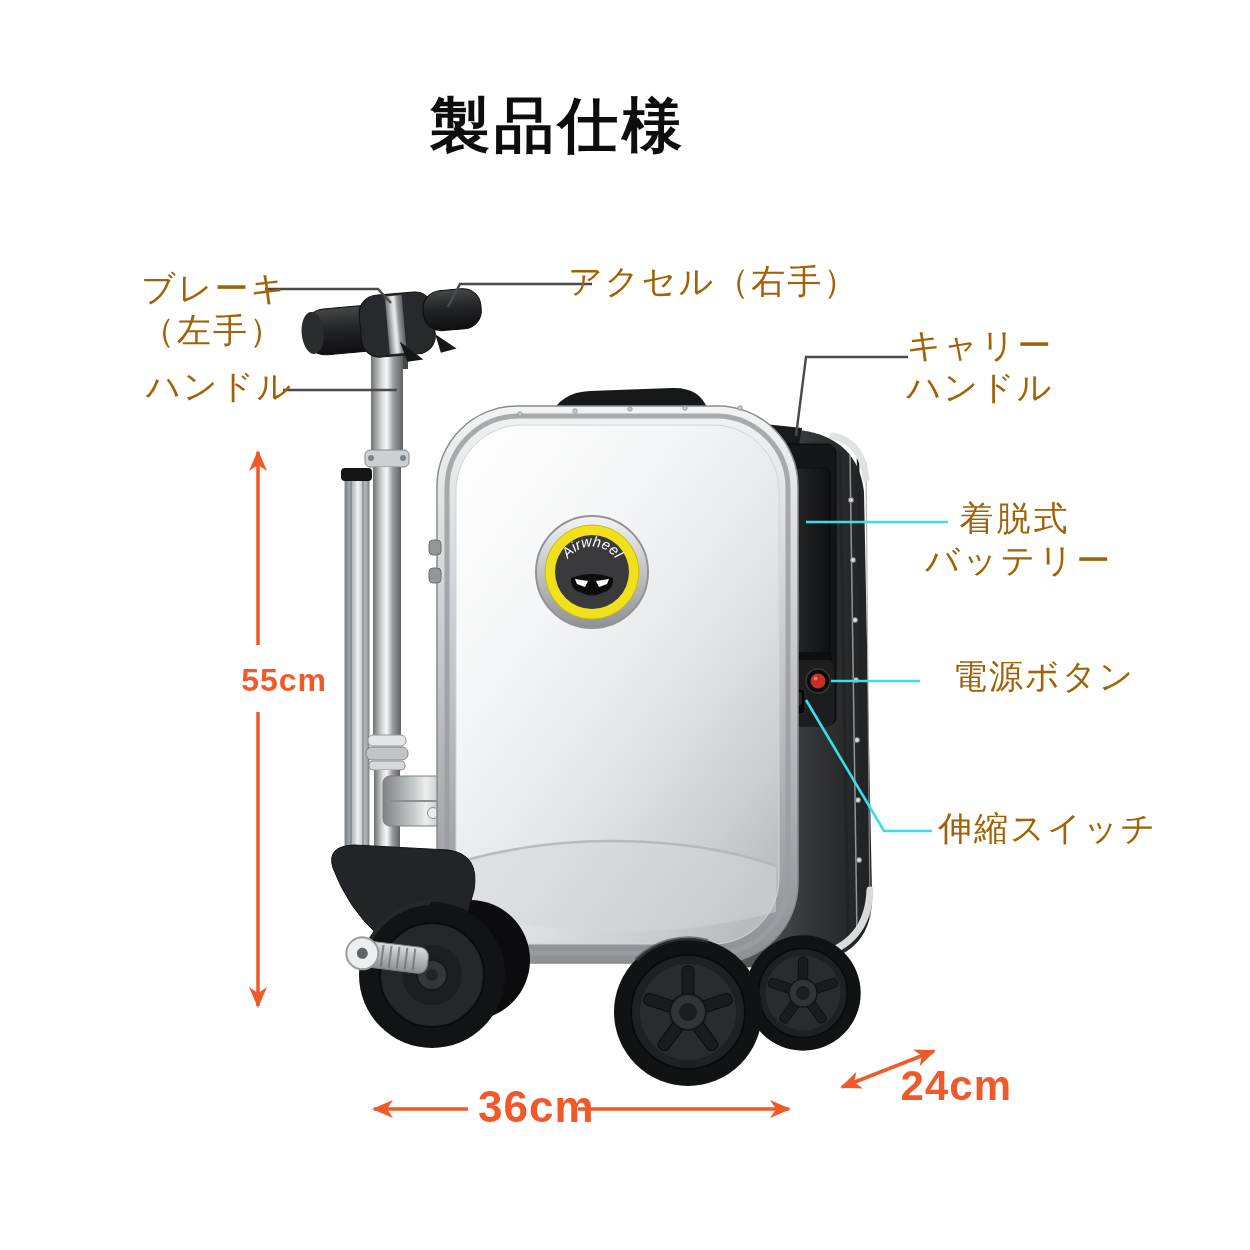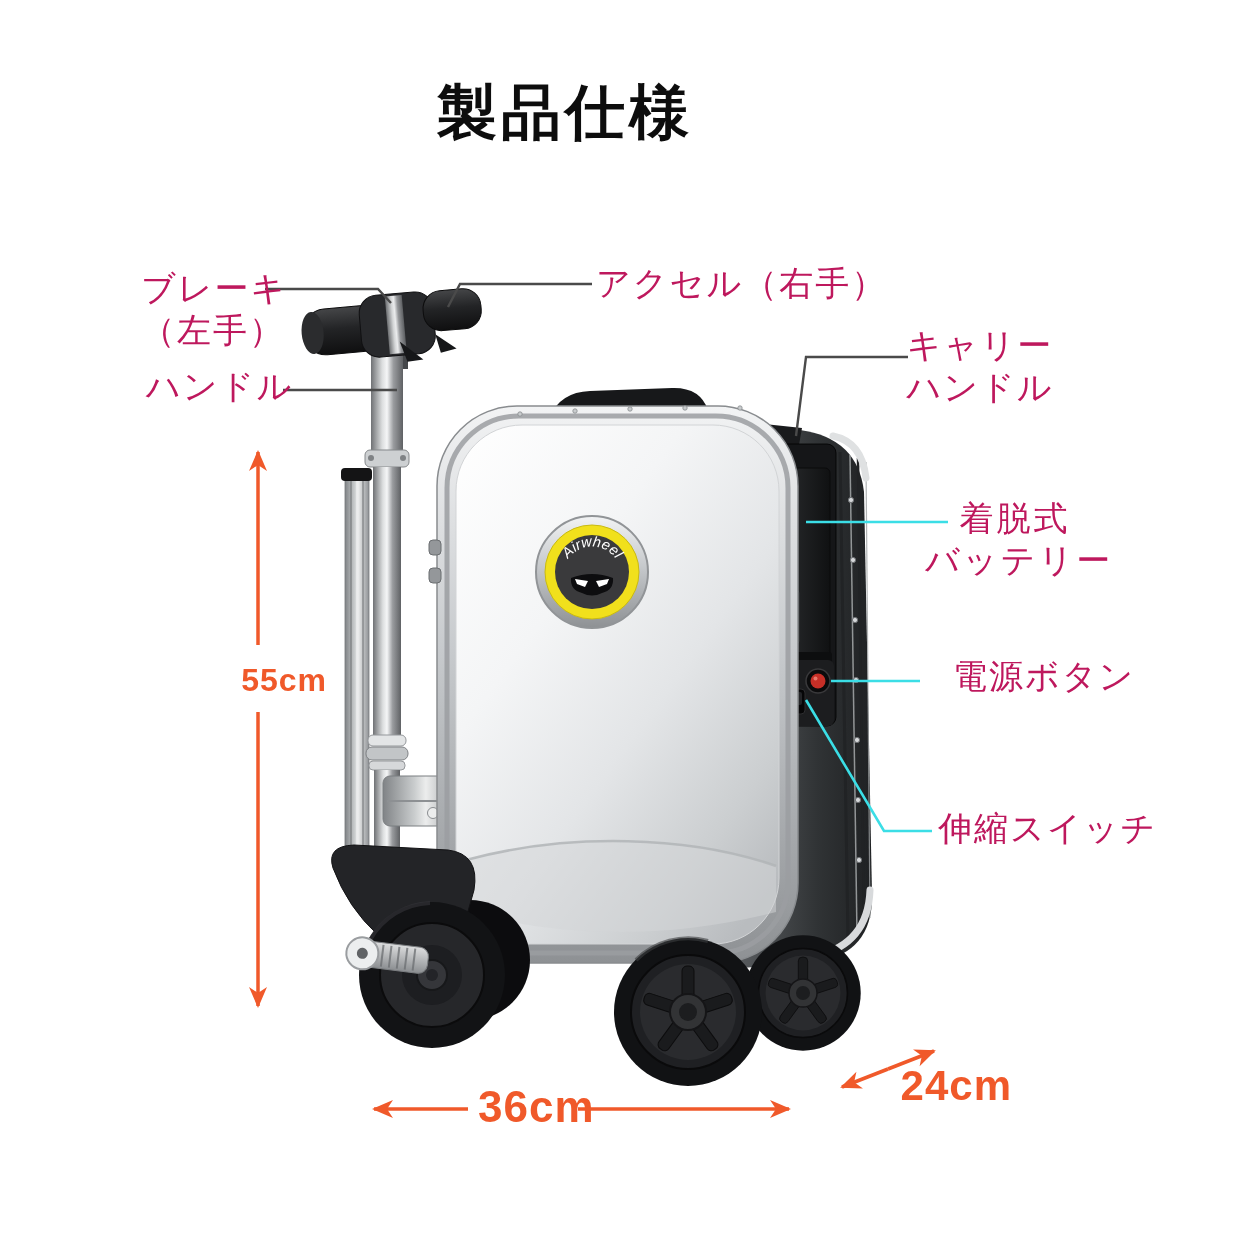--- a/index.html
+++ b/index.html
@@ -1,31 +1,31 @@
 <!DOCTYPE html>
 <html lang="ja"><head>
 <meta charset="utf-8">
 <style>
   html,body{margin:0;padding:0;background:#fff;}
   .canvas{position:relative;width:1250px;height:1250px;background:#ffffff;overflow:hidden;
           font-family:"Liberation Serif","DejaVu Serif",serif;}
   svg.art{position:absolute;left:0;top:0;width:1250px;height:1250px;}
-  .title{position:absolute;left:0;top:73px;width:1116px;text-align:center;
+  .title{position:absolute;left:0;top:86px;width:1116px;text-align:center;
          font-family:"Liberation Sans","DejaVu Sans",sans-serif;
-         font-weight:900;font-size:60px;letter-spacing:4px;color:#0d0d0d;padding-left:7px;}
-  .lbl{position:absolute;color:#be185d;font-size:34px;line-height:42px;letter-spacing:2px;white-space:pre;}
+         font-weight:900;font-size:60px;letter-spacing:4px;color:#0d0d0d;}
+  .lbl{position:absolute;color:#a16207;font-size:34px;line-height:42px;letter-spacing:2px;white-space:pre;}
   .lbl.center{text-align:center;}
   .dim{position:absolute;color:#F0592A;font-family:"Liberation Sans","DejaVu Sans",sans-serif;
        font-weight:600;letter-spacing:1px;}
   #dim-h{left:192px;top:662px;width:135px;text-align:right;font-size:32px;}
   #dim-w{left:478px;top:1082px;width:110px;text-align:center;font-size:44px;}
   #dim-d{left:892px;top:1062px;width:120px;text-align:right;font-size:42px;}
   #lbl-brake{left:141px;top:268px;}
   #lbl-handle{left:146px;top:366px;}
-  #lbl-accel{left:596px;top:263px;}
+  #lbl-accel{left:568px;top:263px;font-family:Liberation Mono, monospace;}
   #lbl-carry{left:890px;top:325px;width:180px;}
   #lbl-battery{left:925px;top:498px;width:180px;letter-spacing:3px;}
   #lbl-power{left:929px;top:656px;margin-left:24px;}
   #lbl-tele{left:938px;top:808px;}
 </style>
 </head>
 <body>
 
 <div class="canvas">
 

